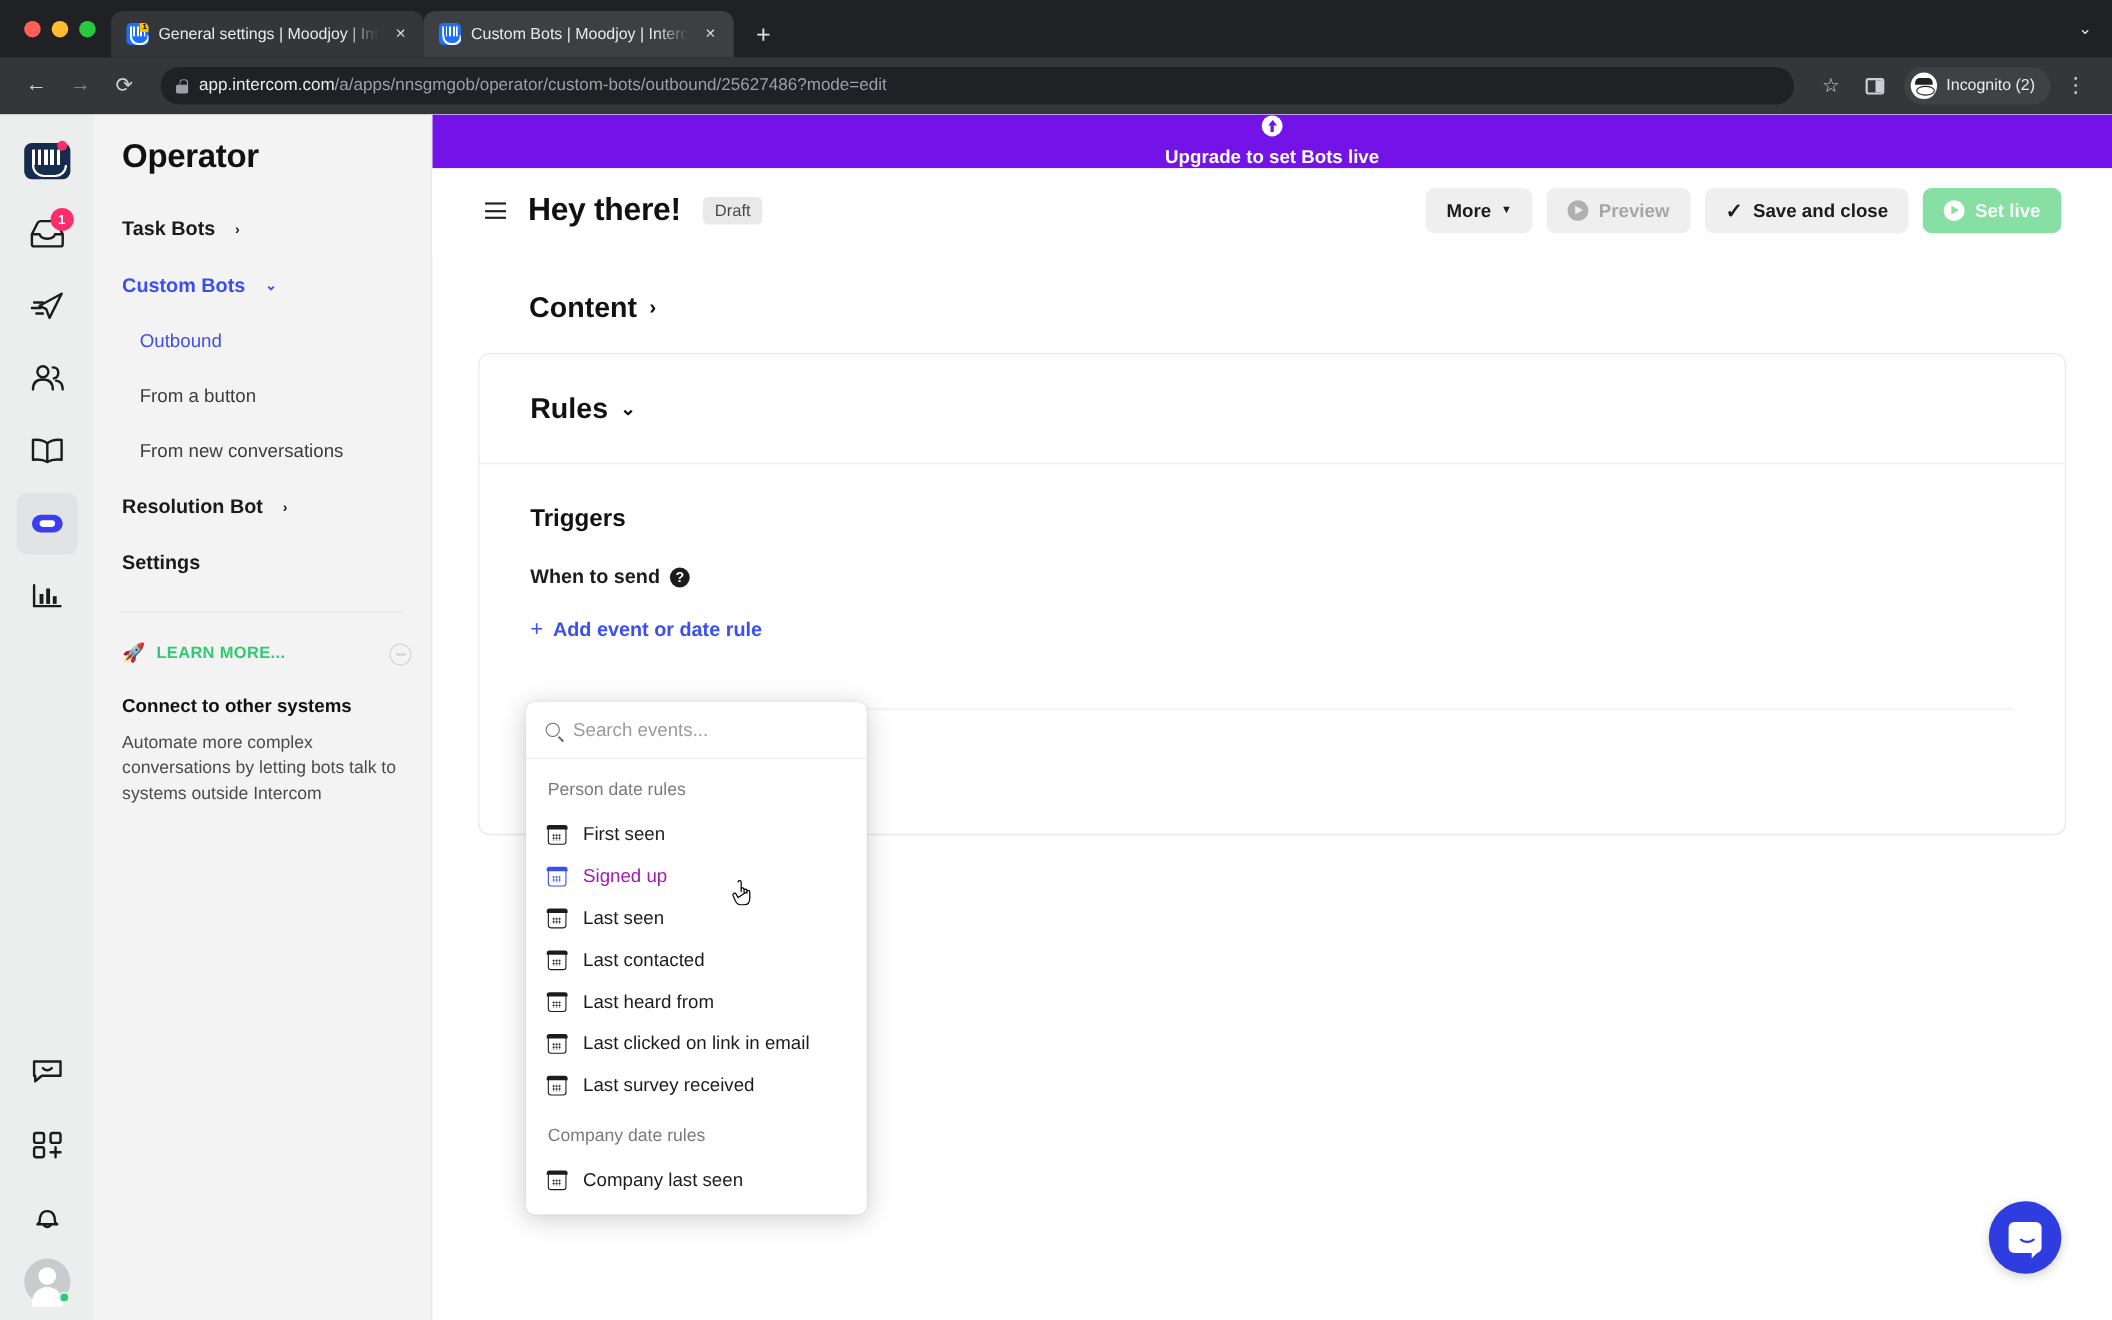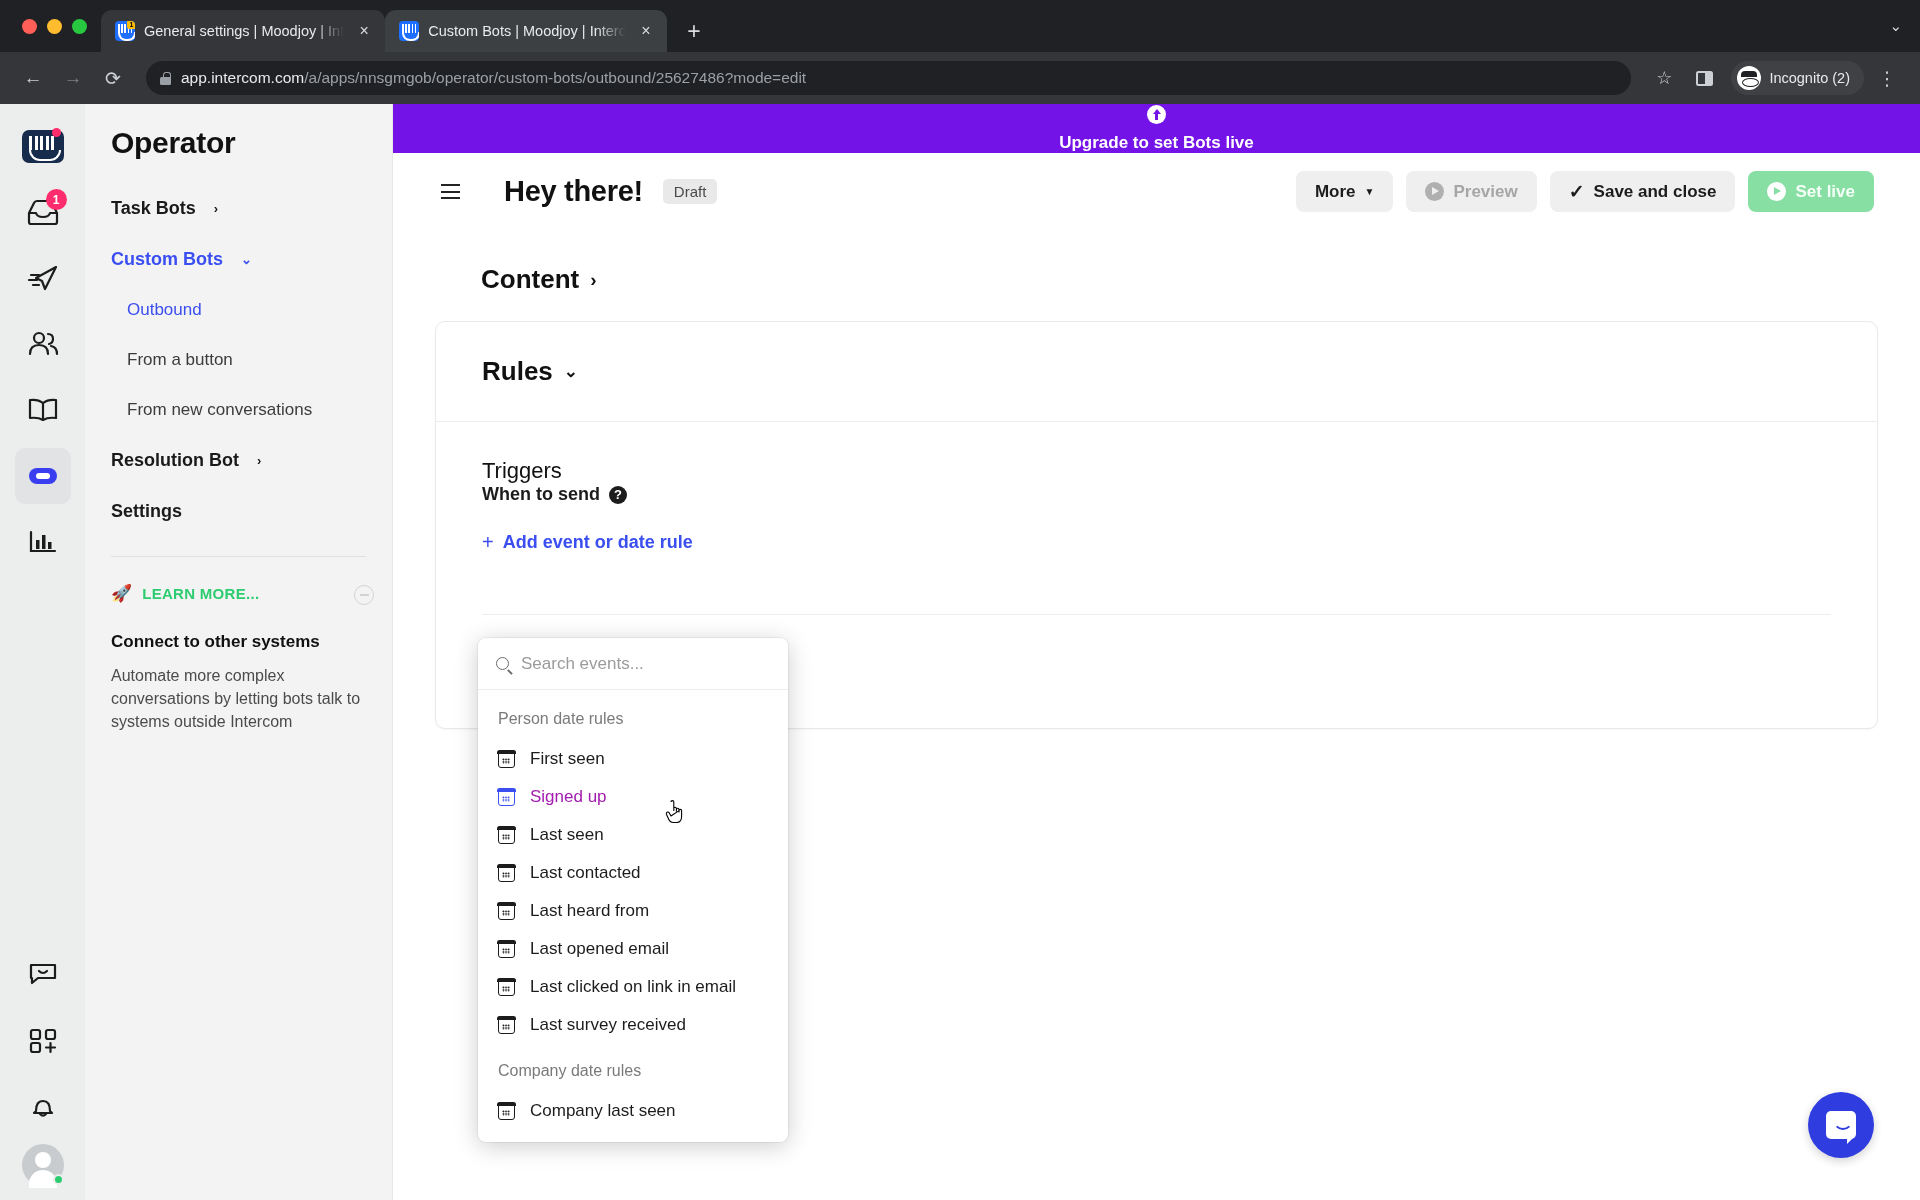--- a/index.html
+++ b/index.html
@@ -218,21 +218,21 @@
     content:""; position:absolute; left:8px; top:8.5px; width:3px; height:6.5px;
     background:#7413e8;
   }
 
   .main-header {
     height: 77px; display:flex; align-items:center; padding: 0 46px 0 48px; gap:20px;
     background:#fff;
   }
   .hamburger { display:flex; flex-direction:column; gap:4.5px; flex:0 0 auto; }
   .hamburger span { width:19px; height:2px; background:#242424; display:block; }
-  .page-title { font-size:29px; font-weight:bold; color:#111; letter-spacing:-0.3px;margin-left:24px;}
+  .page-title { font-size:29px; font-weight:bold; color:#111; letter-spacing:-0.3px;}
   .draft-badge {
     background:#e9e9e9; color:#4a4a4a; font-size:15px; border-radius:5px;
     padding: 4px 11px; font-weight:500;
   }
   .hdr-actions { margin-left:auto; display:flex; align-items:center; gap:13px; }
   .btn {
     height:41px; border-radius:8px; display:flex; align-items:center; gap:9px;
     padding: 0 19px; font-size:17px; font-weight:bold; white-space:nowrap;
   }
   .btn-grey { background:#efefef; color:#1c1c1c; }
@@ -261,21 +261,21 @@
   .card {
     margin: 0 42px; background:#fff; border:1px solid #e9e9e9; border-radius:10px;
     box-shadow: 0 1px 2px rgba(0,0,0,0.04);
   }
   .card-sec {
     padding: 34px 46px; border-bottom:1px solid #ededed;
   }
   .rules-row { display:flex; align-items:center; gap:11px; font-size:26px; font-weight:bold; color:#111;}
   .rules-row .chev { font-size:17px; font-weight:bold; }
   .card-body { padding: 36px 46px 40px 46px; }
-  .sec-title { font-size:22px; font-weight:normal; color:#111; }
+  .sec-title { font-size:22px; font-weight:bold; color:#111; margin-bottom:30px; }
   .label-row { display:flex; align-items:center; gap:9px; font-size:18px; font-weight:bold; color:#1c1c1c; }
   .help-ic {
     width:18px; height:18px; border-radius:50%; background:#1c1c1c; color:#fff;
     font-size:13px; font-weight:bold; display:flex; align-items:center; justify-content:center;
   }
   .add-link {
     display:flex; align-items:center; gap:9px; color:#3b4ef0; font-size:18px;
     font-weight:bold; margin-top:26px;
   }
   .plus { font-size:20px; font-weight:400; }
@@ -658,24 +658,20 @@
       <div class="pop-item">
         <span class="cal-ic"></span>
         <span>Last contacted</span>
       </div>
       <div class="pop-item">
         <span class="cal-ic"></span>
         <span>Last heard from</span>
       </div>
       <div class="pop-item">
         <span class="cal-ic"></span>
-        <span>Last opened email</span>
-      </div>
-      <div class="pop-item">
-        <span class="cal-ic"></span>
         <span>Last clicked on link in email</span>
       </div>
       <div class="pop-item">
         <span class="cal-ic"></span>
         <span>Last survey received</span>
       </div>
 
       <div class="pop-group" style="padding-top:18px">Company date rules</div>
 
       <div class="pop-item">

